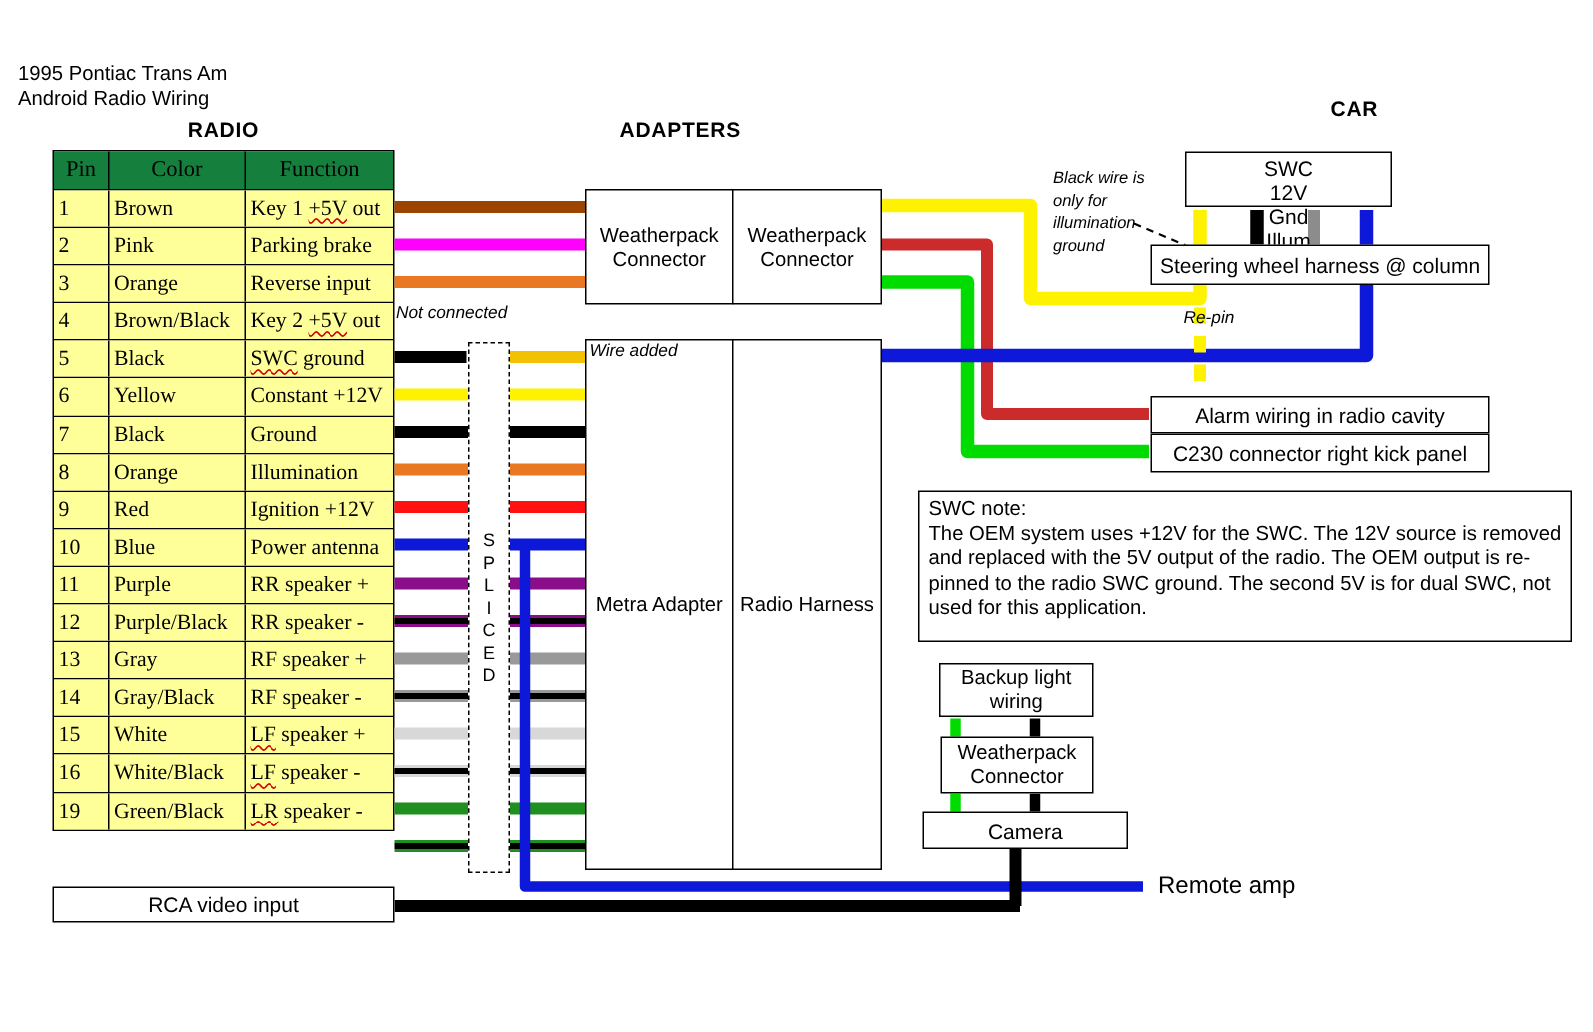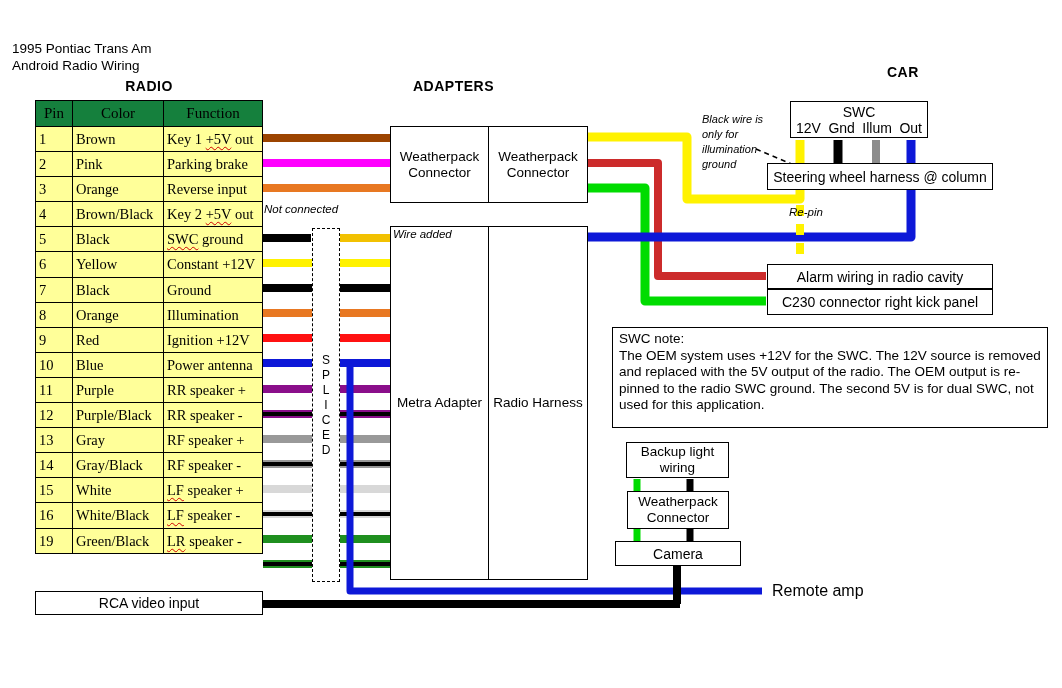--- a/index.html
+++ b/index.html
@@ -31,21 +31,21 @@
   .data-row .t-cell{background:#FFFF99;}
   .sq{text-decoration:underline wavy #D00000 1px;text-underline-offset:2px;}
   
   .stub{position:absolute;height:8px;}
   
   .h-sec{font-weight:bold;font-size:14px;letter-spacing:.5px;}
   .ital{font-style:italic;font-size:11.5px;}
   #title{font-size:13.5px;line-height:17px;}
   #swc-box{flex-direction:column;justify-content:flex-start;padding-top:2px;}
   #swc-pins{display:flex;width:100%;justify-content:space-between;
-            box-sizing:border-box;padding:0 5px;font-size:14px;}
+            box-sizing:border-box;padding:0 5px;font-size:14px;flex-direction:column;}
   #note-box{align-items:flex-start;justify-content:flex-start;text-align:left;
             padding:3px 6px;font-size:13.5px;line-height:16.5px;}
   #remote-amp{font-size:16px;}
 </style>
 </head>
 <body>
 
 <div id="canvas">
 
   <div id="title" class="abs lbl" style="left:12px;top:40px;">
@@ -219,21 +219,21 @@
 
   <div class="box" id="note-box" style="left:612px;top:327px;width:436px;height:101px;">
     <div>
       <div>SWC note:</div>
       <div>The OEM system uses +12V for the SWC. The 12V source is removed and replaced with the 5V output of the radio. The OEM output is re-pinned to the radio SWC ground. The second 5V is for dual SWC, not used for this application.</div>
     </div>
   </div>
 
   <div class="box" style="left:626px;top:442px;width:103px;height:36px;">Backup light wiring</div>
   <div class="box" style="left:627px;top:491px;width:102px;height:38px;">Weatherpack Connector</div>
-  <div class="box" style="left:615px;top:541px;width:126px;height:25px;font-size:14px;">Camera</div>
+  <div class="box" style="left:615px;top:541px;width:137px;height:25px;font-size:14px;">Camera</div>
   <div class="box" style="left:35px;top:591px;width:228px;height:24px;font-size:14px;">RCA video input</div>
 
   <div class="abs lbl ital" style="left:264px;top:203px;">Not connected</div>
   <div class="abs lbl ital" style="left:393px;top:228px;">Wire added</div>
   <div class="abs lbl ital" style="left:789px;top:206px;">Re-pin</div>
   <div class="abs lbl ital" style="left:702px;top:112px;width:70px;line-height:15px;font-size:11px;">Black wire is only for illumination ground</div>
   <div class="abs lbl" id="remote-amp" style="left:772px;top:582px;">Remote amp</div>
 
 </div>
 

